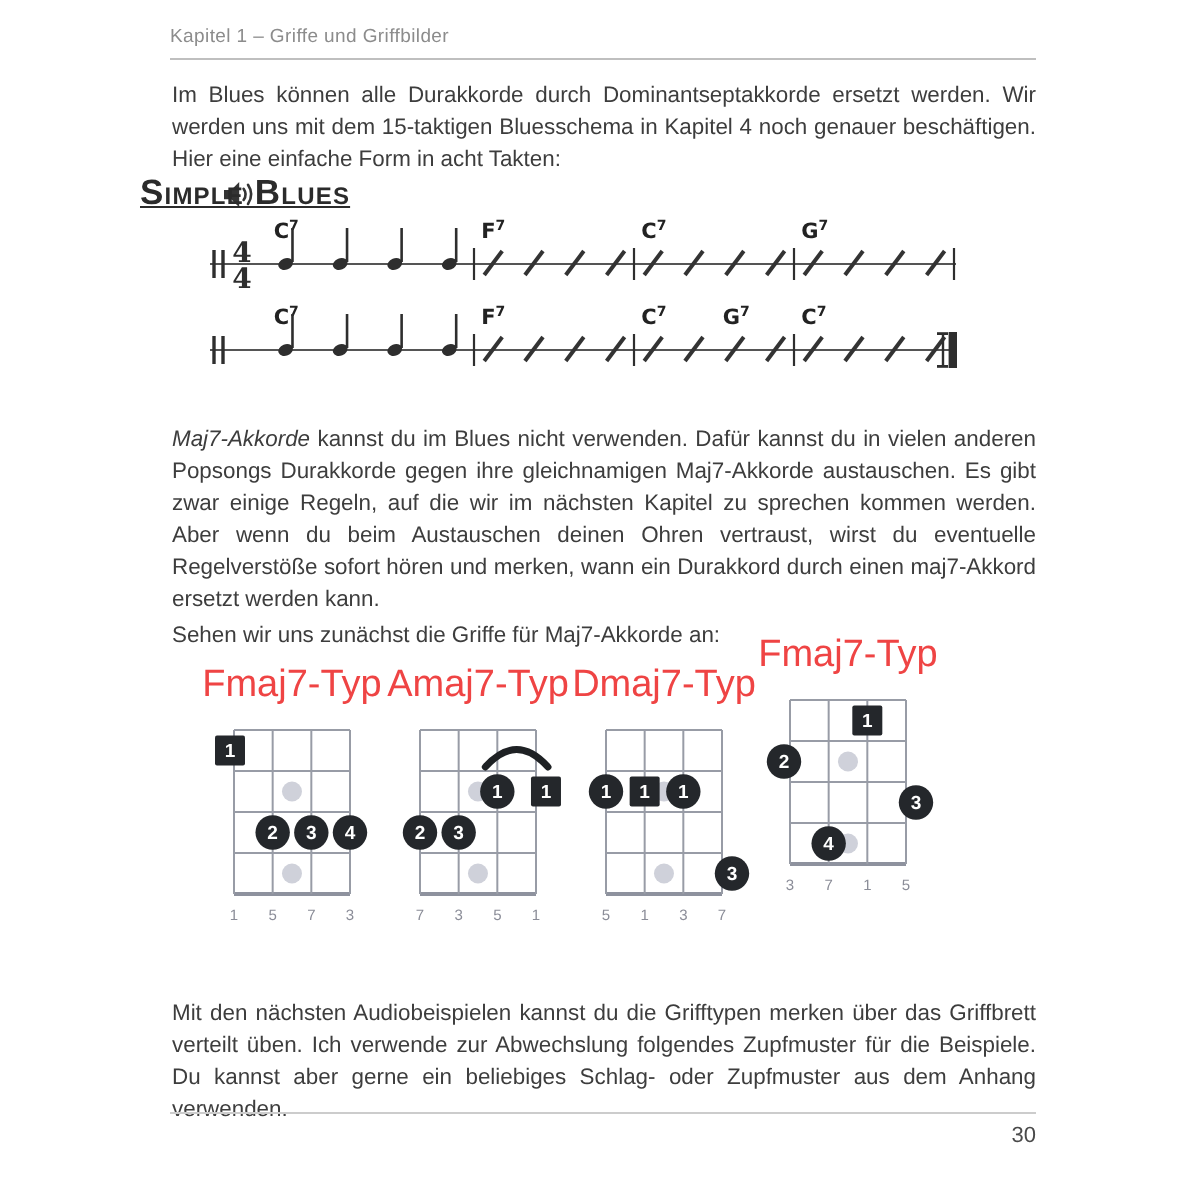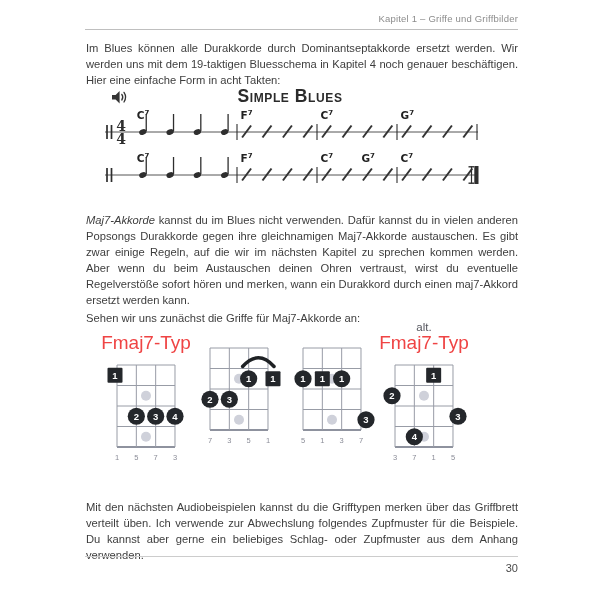--- a/index.html
+++ b/index.html
@@ -1,60 +1,60 @@
 <!DOCTYPE html>
 <html><head>
 <meta charset="utf-8">
 <style>
   html,body{margin:0;padding:0;}
   body{
     width:600px;height:600px;background:#ffffff;position:relative;
     font-family:"Liberation Sans",sans-serif;color:#3f3f3f;overflow:hidden;
   }
   .header-text{
-    position:absolute;top:13px;left:85px;width:433px;text-align:right;
+    position:absolute;top:13px;left:85px;width:433px;
     font-size:9.5px;color:#8c8c8c;letter-spacing:.2px;
   }
   .rule{position:absolute;left:85px;width:433px;border-top:1px solid #bfbfbf;height:0;}
   #header-rule{top:29px;}
   #footer-rule{top:556px;border-top-color:#cccccc;}
   .para{
     position:absolute;left:86px;width:432px;font-size:11.2px;line-height:16px;
     text-align:justify;color:#3d3d3d;
   }
   #p1{top:40px;}
   #p2{top:212px;}
   #p3{top:310px;text-align:left;}
   #p4{top:499px;}
   .ital{font-style:italic;}
   #audio-icon-wrap{position:absolute;left:111px;top:90px;width:17px;height:15px;}
   #score-title{
-    position:absolute;left:70px;top:86px;width:440px;text-align:center;
-    font-variant:small-caps;font-weight:700;font-size:17.5px;letter-spacing:.6px;color:#2b2b2b;
+    position:absolute;left:70px;top:86px;width:440px;
+    font-variant:small-caps;font-weight:700;font-size:17.5px;letter-spacing:.6px;color:#2b2b2b;text-decoration:underline;
   }
   .staff-svg{position:absolute;left:100px;width:400px;height:44px;}
   #staff-line-1{top:104px;}
   #staff-line-2{top:147px;}
   #diagrams-row{position:absolute;left:0;top:320px;width:600px;height:150px;}
   .diagram{position:absolute;top:0;width:100px;text-align:center;}
   .diagram .alt-label{height:15px;font-size:11.5px;color:#55565e;line-height:15px;}
   .diagram .main-label{height:17px;font-size:19px;color:#ef4444;line-height:15px;}
   .diagram svg{display:block;margin-top:11px;}
   #page-number{
     position:absolute;left:85px;top:562px;width:433px;text-align:right;
     font-size:11px;color:#4a4a4a;
   }
 </style>
 </head>
 <body>
 
 <div class="header-text">Kapitel 1 – Griffe und Griffbilder</div>
 <div class="rule" id="header-rule"></div>
 
-<div class="para" id="p1">Im Blues können alle Durakkorde durch Dominantseptakkorde ersetzt werden. Wir werden uns mit dem 19-taktigen Bluesschema in Kapitel 4 noch genauer beschäftigen. Hier eine einfache Form in acht Takten:</div>
+<div class="para" id="p1">Im Blues können alle Durakkorde durch Dominantseptakkorde ersetzt werden. Wir werden uns mit dem 15-taktigen Bluesschema in Kapitel 4 noch genauer beschäftigen. Hier eine einfache Form in acht Takten:</div>
 
 <div id="audio-icon-wrap">
   <svg width="17" height="15" viewBox="0 0 17 15">
     <polygon points="1,5 4.6,5 8.6,1 8.6,13.6 4.6,9.6 1,9.6" fill="#343434"></polygon>
     <path d="M10.8,4.4 Q12.8,7.2 10.8,10" stroke="#343434" stroke-width="1.3" fill="none" stroke-linecap="round"></path>
     <path d="M13,2.4 Q16.2,7.2 13,12" stroke="#343434" stroke-width="1.3" fill="none" stroke-linecap="round"></path>
   </svg>
 </div>
 <div id="score-title">Simple Blues</div>
 
@@ -176,20 +176,21 @@
         <circle cx="78.99" cy="53.25" r="8.6" fill="#24272b"></circle>
         <text x="78.99" y="56.65" text-anchor="middle" fill="#ffffff" font-family="&quot;Liberation Sans&quot;,sans-serif" font-size="9.5" font-weight="700">4</text>
         <text x="21" y="97" text-anchor="middle" fill="#8b8d98" font-family="&quot;Liberation Sans&quot;,sans-serif" font-size="7.5">1</text>
         <text x="40.33" y="97" text-anchor="middle" fill="#8b8d98" font-family="&quot;Liberation Sans&quot;,sans-serif" font-size="7.5">5</text>
         <text x="59.66" y="97" text-anchor="middle" fill="#8b8d98" font-family="&quot;Liberation Sans&quot;,sans-serif" font-size="7.5">7</text>
         <text x="78.99" y="97" text-anchor="middle" fill="#8b8d98" font-family="&quot;Liberation Sans&quot;,sans-serif" font-size="7.5">3</text>
       </svg>
     </div>
     <div class="diagram" style="left: 189px;">
       <div class="alt-label"></div>
+      <div class="main-label">Amaj7-Typ</div>
       <svg width="100" height="104">
         <line x1="21" y1="2" x2="79" y2="2" stroke="#989ca6" stroke-width="1"></line>
         <line x1="21" y1="22.5" x2="79" y2="22.5" stroke="#989ca6" stroke-width="1"></line>
         <line x1="21" y1="43" x2="79" y2="43" stroke="#989ca6" stroke-width="1"></line>
         <line x1="21" y1="63.5" x2="79" y2="63.5" stroke="#989ca6" stroke-width="1"></line>
         <line x1="21" y1="84" x2="79" y2="84" stroke="#8e929e" stroke-width="2"></line>
         <line x1="21" y1="2" x2="21" y2="84" stroke="#989ca6" stroke-width="1"></line>
         <line x1="40.33" y1="2" x2="40.33" y2="84" stroke="#989ca6" stroke-width="1"></line>
         <line x1="59.66" y1="2" x2="59.66" y2="84" stroke="#989ca6" stroke-width="1"></line>
         <line x1="78.99" y1="2" x2="78.99" y2="84" stroke="#989ca6" stroke-width="1"></line>
@@ -205,20 +206,21 @@
         <circle cx="40.33" cy="53.25" r="8.6" fill="#24272b"></circle>
         <text x="40.33" y="56.65" text-anchor="middle" fill="#ffffff" font-family="&quot;Liberation Sans&quot;,sans-serif" font-size="9.5" font-weight="700">3</text>
         <text x="21" y="97" text-anchor="middle" fill="#8b8d98" font-family="&quot;Liberation Sans&quot;,sans-serif" font-size="7.5">7</text>
         <text x="40.33" y="97" text-anchor="middle" fill="#8b8d98" font-family="&quot;Liberation Sans&quot;,sans-serif" font-size="7.5">3</text>
         <text x="59.66" y="97" text-anchor="middle" fill="#8b8d98" font-family="&quot;Liberation Sans&quot;,sans-serif" font-size="7.5">5</text>
         <text x="78.99" y="97" text-anchor="middle" fill="#8b8d98" font-family="&quot;Liberation Sans&quot;,sans-serif" font-size="7.5">1</text>
       </svg>
     </div>
     <div class="diagram" style="left: 282px;">
       <div class="alt-label"></div>
+      <div class="main-label">Dmaj7-Typ</div>
       <svg width="100" height="104">
         <line x1="21" y1="2" x2="79" y2="2" stroke="#989ca6" stroke-width="1"></line>
         <line x1="21" y1="22.5" x2="79" y2="22.5" stroke="#989ca6" stroke-width="1"></line>
         <line x1="21" y1="43" x2="79" y2="43" stroke="#989ca6" stroke-width="1"></line>
         <line x1="21" y1="63.5" x2="79" y2="63.5" stroke="#989ca6" stroke-width="1"></line>
         <line x1="21" y1="84" x2="79" y2="84" stroke="#8e929e" stroke-width="2"></line>
         <line x1="21" y1="2" x2="21" y2="84" stroke="#989ca6" stroke-width="1"></line>
         <line x1="40.33" y1="2" x2="40.33" y2="84" stroke="#989ca6" stroke-width="1"></line>
         <line x1="59.66" y1="2" x2="59.66" y2="84" stroke="#989ca6" stroke-width="1"></line>
         <line x1="78.99" y1="2" x2="78.99" y2="84" stroke="#989ca6" stroke-width="1"></line>
@@ -232,21 +234,20 @@
         <text x="59.66" y="36.15" text-anchor="middle" fill="#ffffff" font-family="&quot;Liberation Sans&quot;,sans-serif" font-size="9.5" font-weight="700">1</text>
         <circle cx="83.99" cy="73.75" r="8.6" fill="#24272b"></circle>
         <text x="83.99" y="77.15" text-anchor="middle" fill="#ffffff" font-family="&quot;Liberation Sans&quot;,sans-serif" font-size="9.5" font-weight="700">3</text>
         <text x="21" y="97" text-anchor="middle" fill="#8b8d98" font-family="&quot;Liberation Sans&quot;,sans-serif" font-size="7.5">5</text>
         <text x="40.33" y="97" text-anchor="middle" fill="#8b8d98" font-family="&quot;Liberation Sans&quot;,sans-serif" font-size="7.5">1</text>
         <text x="59.66" y="97" text-anchor="middle" fill="#8b8d98" font-family="&quot;Liberation Sans&quot;,sans-serif" font-size="7.5">3</text>
         <text x="78.99" y="97" text-anchor="middle" fill="#8b8d98" font-family="&quot;Liberation Sans&quot;,sans-serif" font-size="7.5">7</text>
       </svg>
     </div>
     <div class="diagram" style="left: 374px;">
-      <div class="alt-label">alt.</div>
       <div class="main-label">Fmaj7-Typ</div>
       <svg width="100" height="104">
         <line x1="21" y1="2" x2="79" y2="2" stroke="#989ca6" stroke-width="1"></line>
         <line x1="21" y1="22.5" x2="79" y2="22.5" stroke="#989ca6" stroke-width="1"></line>
         <line x1="21" y1="43" x2="79" y2="43" stroke="#989ca6" stroke-width="1"></line>
         <line x1="21" y1="63.5" x2="79" y2="63.5" stroke="#989ca6" stroke-width="1"></line>
         <line x1="21" y1="84" x2="79" y2="84" stroke="#8e929e" stroke-width="2"></line>
         <line x1="21" y1="2" x2="21" y2="84" stroke="#989ca6" stroke-width="1"></line>
         <line x1="40.33" y1="2" x2="40.33" y2="84" stroke="#989ca6" stroke-width="1"></line>
         <line x1="59.66" y1="2" x2="59.66" y2="84" stroke="#989ca6" stroke-width="1"></line>

